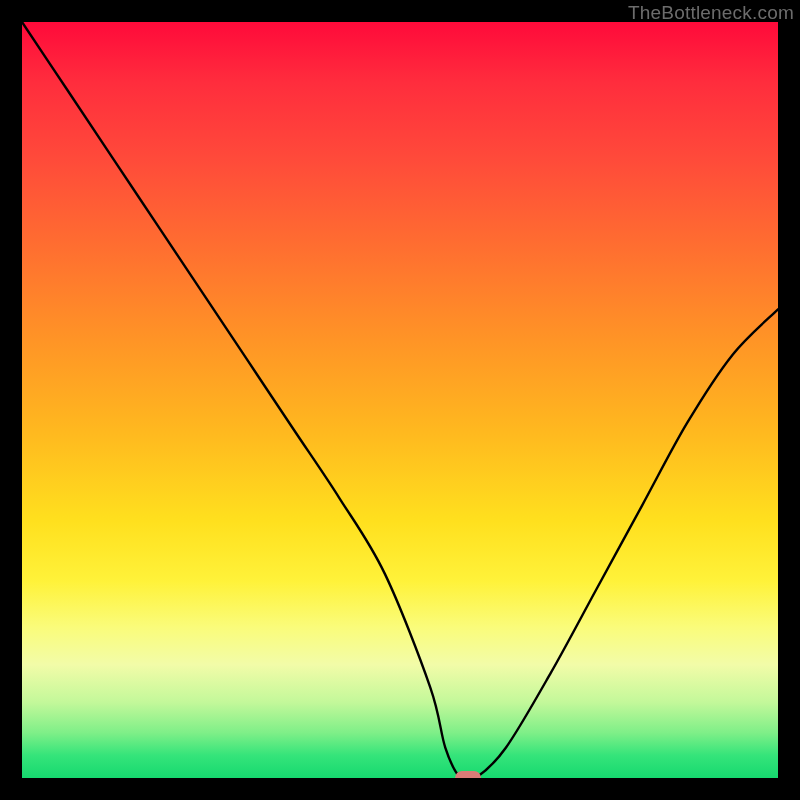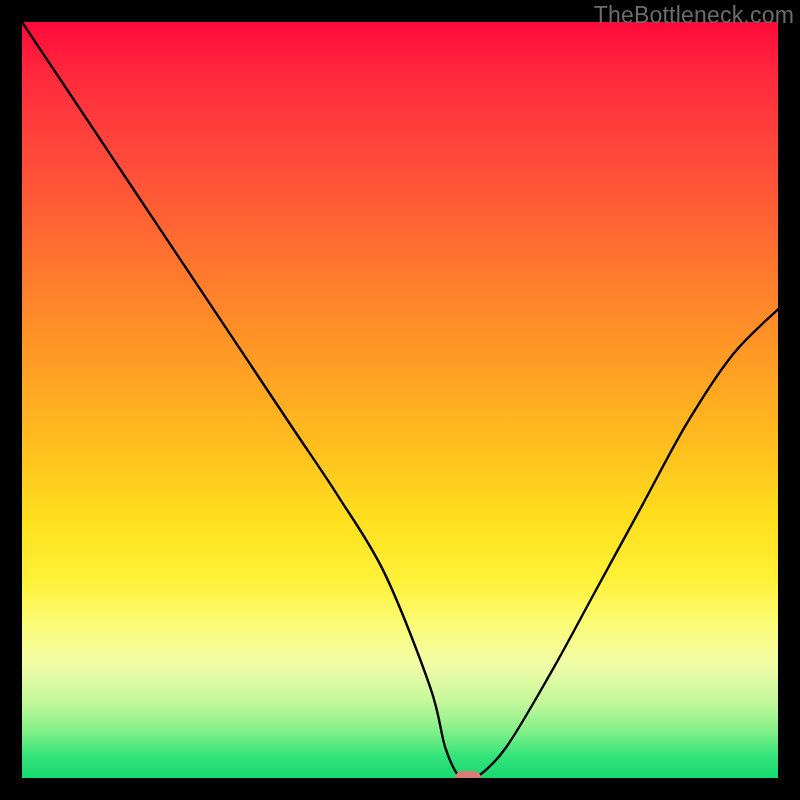--- a/index.html
+++ b/index.html
@@ -60,21 +60,21 @@
   }
   .marker {
     fill: #d97b77;
     stroke: none;
   }
   .watermark {
     position: absolute;
     top: 2px;
     right: 6px;
     color: #6c6c6c;
-    font-size: 23px;
+    font-size: 19px;
     font-weight: 500;
     letter-spacing: 0.2px;
     user-select: none;
   }
 </style>
 </head>
 <body>
 
 <div class="frame">
 

